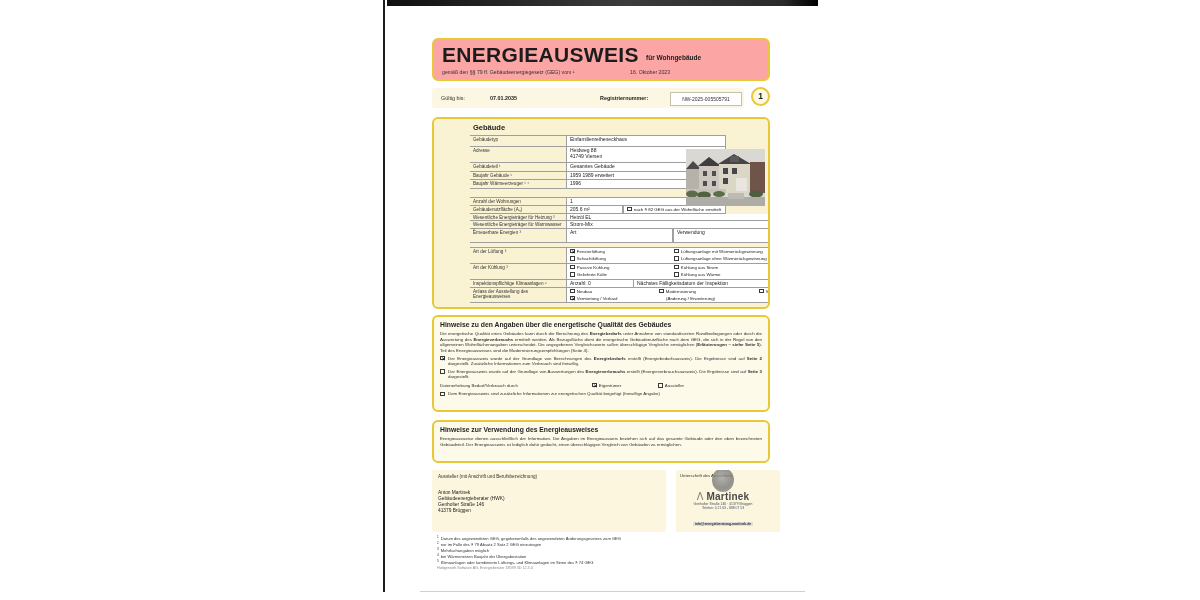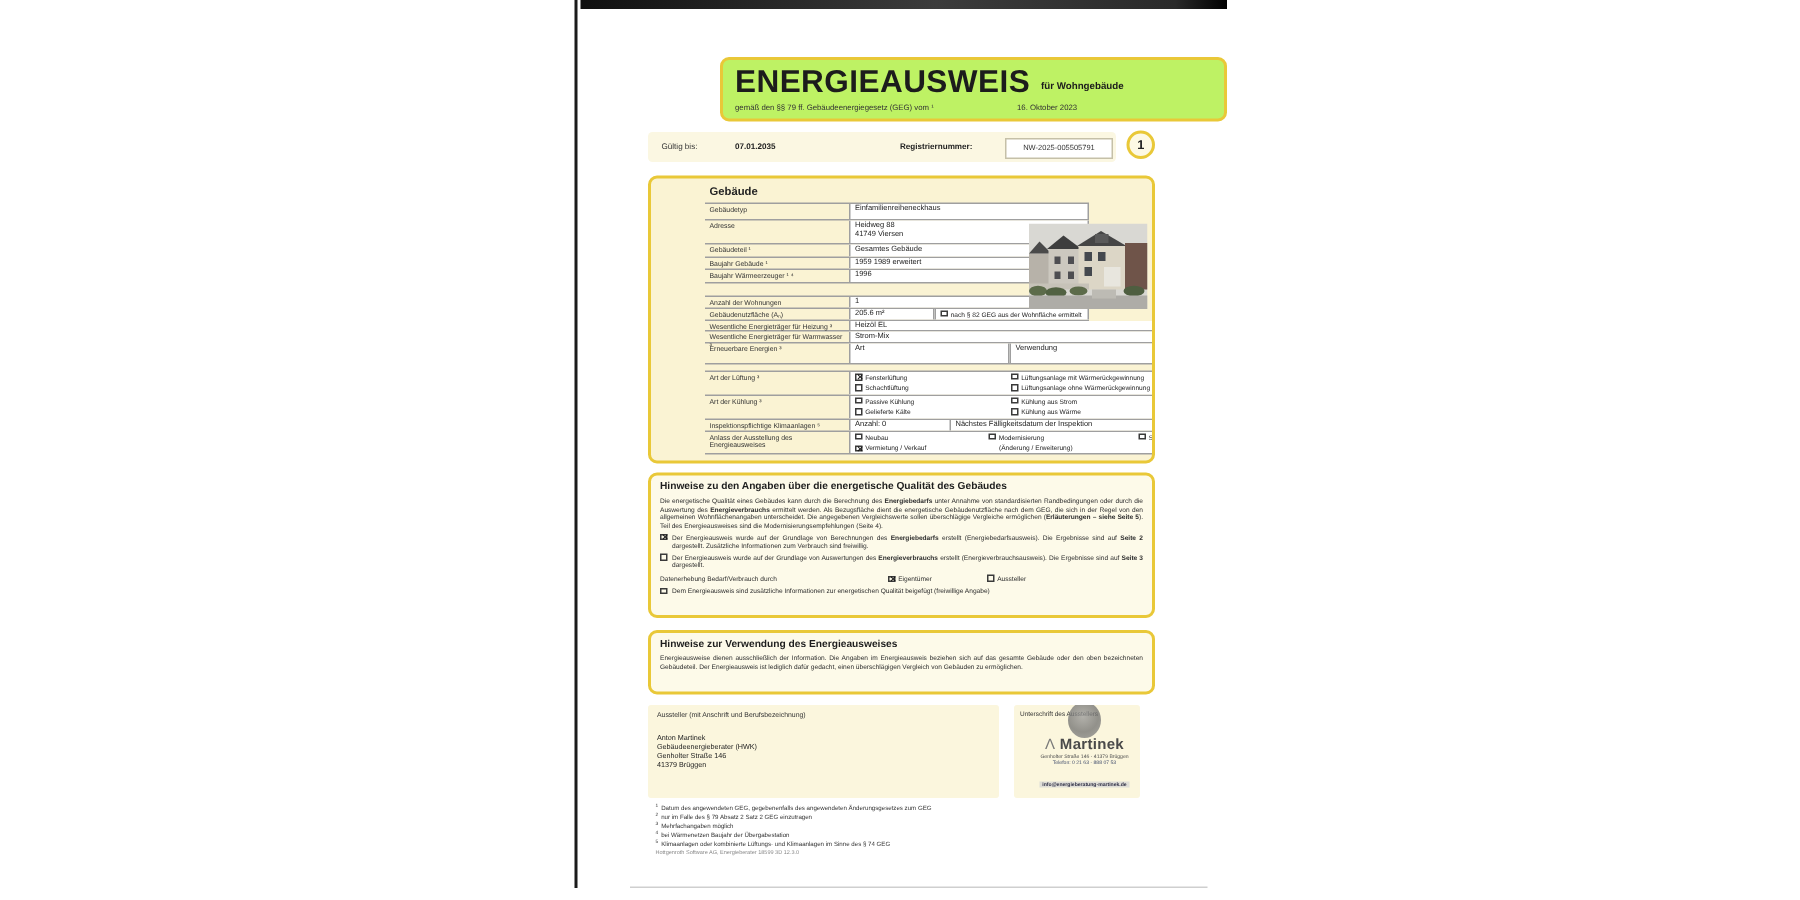--- a/index.html
+++ b/index.html
@@ -11,21 +11,21 @@
   .scan-edge-left{position:absolute;left:383px;top:0;width:2px;height:592px;background:#1b1b1b;}
   .scan-edge-top{position:absolute;left:387px;top:0;width:431px;height:6px;
     background:linear-gradient(90deg,#101010,#3c3c3c 55%,#2a2a2a 92%,#000);}
   .scan-edge-bottom{position:absolute;left:420px;top:591px;width:385px;height:1px;background:#cfcfcf;}
 
   .doc{position:absolute;left:432px;top:0;width:340px;height:600px;}
 
   .ybox{border:2.5px solid #e9c838;border-radius:6px;box-sizing:border-box;position:absolute;}
 
   
-  .title-box{left:0;top:38px;width:338px;height:43px;background:#bef264;margin-left:48px;}
+  .title-box{left:0;top:38px;width:338px;height:43px;background:#fca5a5;}
   .big-title{position:absolute;left:8px;top:3px;font-size:21px;font-weight:bold;letter-spacing:0.3px;color:#1c1c1c;}
   .subtitle{position:absolute;left:212px;top:14px;font-size:6.5px;font-weight:bold;color:#1c1c1c;}
   .law-line{position:absolute;left:8px;top:29px;font-size:5.2px;color:#333;}
   .law-date{position:absolute;left:196px;top:29px;font-size:5.2px;color:#333;}
 
   .validity{position:absolute;left:0;top:88px;width:312px;height:20px;background:#fbf7e2;border-radius:3px;}
   .v-label{position:absolute;left:9px;top:7px;font-size:5.4px;color:#333;}
   .v-date{position:absolute;left:58px;top:7px;font-size:5.4px;font-weight:bold;color:#222;}
   .r-label{position:absolute;left:168px;top:7px;font-size:5.4px;font-weight:bold;color:#222;}
   .r-box{position:absolute;left:238px;top:3.5px;width:70px;height:12px;background:#fff;border:0.6px solid #c5c0a8;
@@ -78,21 +78,21 @@
   .collection{position:relative;margin-top:3px;font-size:4.4px;color:#2e2e2e;height:6px;}
   .col-owner{position:absolute;left:152px;top:0;}
   .col-issuer{position:absolute;left:218px;top:0;}
 
   
   .issuer-box{position:absolute;left:0;top:470px;width:234px;height:62px;background:#fbf6dd;border-radius:2px;
     padding:4px 6px;box-sizing:border-box;}
   .ibox-label{font-size:4.6px;color:#333;}
   .iline{font-size:4.8px;line-height:6px;color:#222;}
   .iname{margin-top:11px;}
-  .sig-box{position:absolute;left:244px;top:470px;width:84px;height:62px;background:#fbf6dd;border-radius:2px;
+  .sig-box{position:absolute;left:244px;top:470px;width:104px;height:62px;background:#fbf6dd;border-radius:2px;
     padding:3px 4px;box-sizing:border-box;overflow:hidden;}
   .sig-label{font-size:4.3px;color:#333;}
   .emblem{position:absolute;left:36px;top:-2px;width:22px;height:24px;border-radius:50%;
     background:radial-gradient(circle at 45% 40%, #9a9a9a 0%, #6f6f6f 55%, #8c8c8c 100%);opacity:0.75;}
   .stamp{position:absolute;left:0;top:22px;width:94px;text-align:center;}
   .stamp-name{font-size:10px;font-weight:bold;color:#4a4a4a;letter-spacing:0.2px;line-height:10px;}
   .logoA{color:#7a7a7a;font-weight:normal;}
   .stamp-line{font-size:3.4px;line-height:4.4px;color:#4f4f4f;}
   .stamp-line.phone{color:#44506e;}
   .stamp-line.email{font-weight:bold;color:#2d2d44;background:rgba(140,150,200,0.25);display:inline-block;padding:0 2px;}

